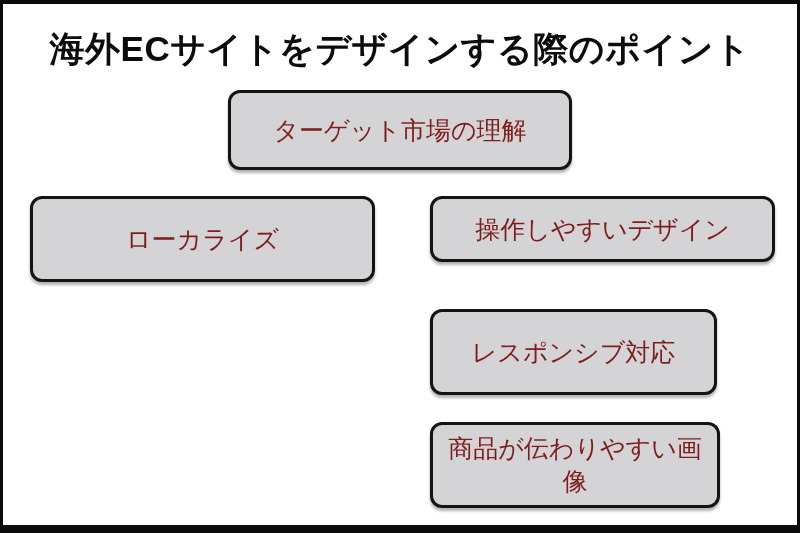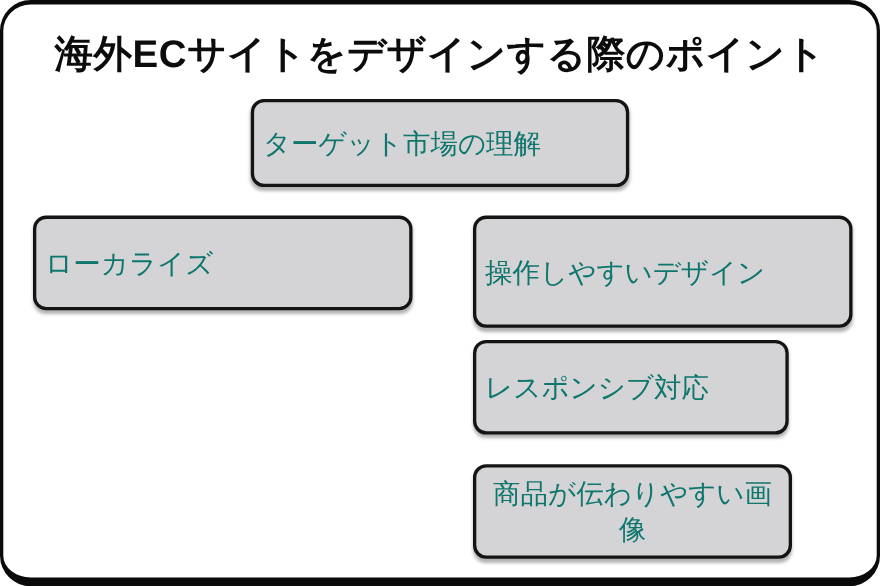--- a/index.html
+++ b/index.html
@@ -12,21 +12,20 @@
     position: relative;
     width: 800px;
     height: 533px;
     box-sizing: border-box;
     background: #ffffff;
     border-top: 4px solid #0a0a0a;
     border-left: 3px solid #0a0a0a;
     border-right: 3px solid #0a0a0a;
     border-bottom: 8px solid #0a0a0a;
     overflow: hidden;
-    border-radius: 28px;
   }
   .title {
     position: absolute;
     left: 0;
     top: 22px;
     width: 100%;
     text-align: center;
     font-size: 35px;
     font-weight: 700;
     letter-spacing: 0.5px;
@@ -34,30 +33,30 @@
   }
   .dbox {
     position: absolute;
     box-sizing: border-box;
     background: #d4d4d6;
     border: 3px solid #141414;
     border-radius: 12px;
     box-shadow: 0 3px 3px rgba(0,0,0,0.30);
     display: flex;
     align-items: center;
-    justify-content: flex-start;
+    justify-content: center;
     text-align: center;
     font-size: 25px;
     font-weight: 400;
-    color: #0f766e;
+    color: #7f1d1d;
     padding: 0 8px;
   }
   .box-top   { left: 225px; top:  86px; width: 344px; height: 80px; }
   .box-l1    { left:  27px; top: 192px; width: 345px; height: 86px; }
-  .box-r1    { left: 427px; top: 192px; width: 345px; height: 102px; }
+  .box-r1    { left: 427px; top: 192px; width: 345px; height: 66px; }
   .box-l2    { left:  27px; top: 305px; width: 345px; height: 86px; }
   .box-r2    { left: 427px; top: 305px; width: 287px; height: 86px; }
   .box-l3    { left:  27px; top: 418px; width: 345px; height: 86px; }
   .box-r3    { left: 427px; top: 418px; width: 290px; height: 86px; }
 </style>
 </head>
 <body>
 
 <div class="canvas">
 

